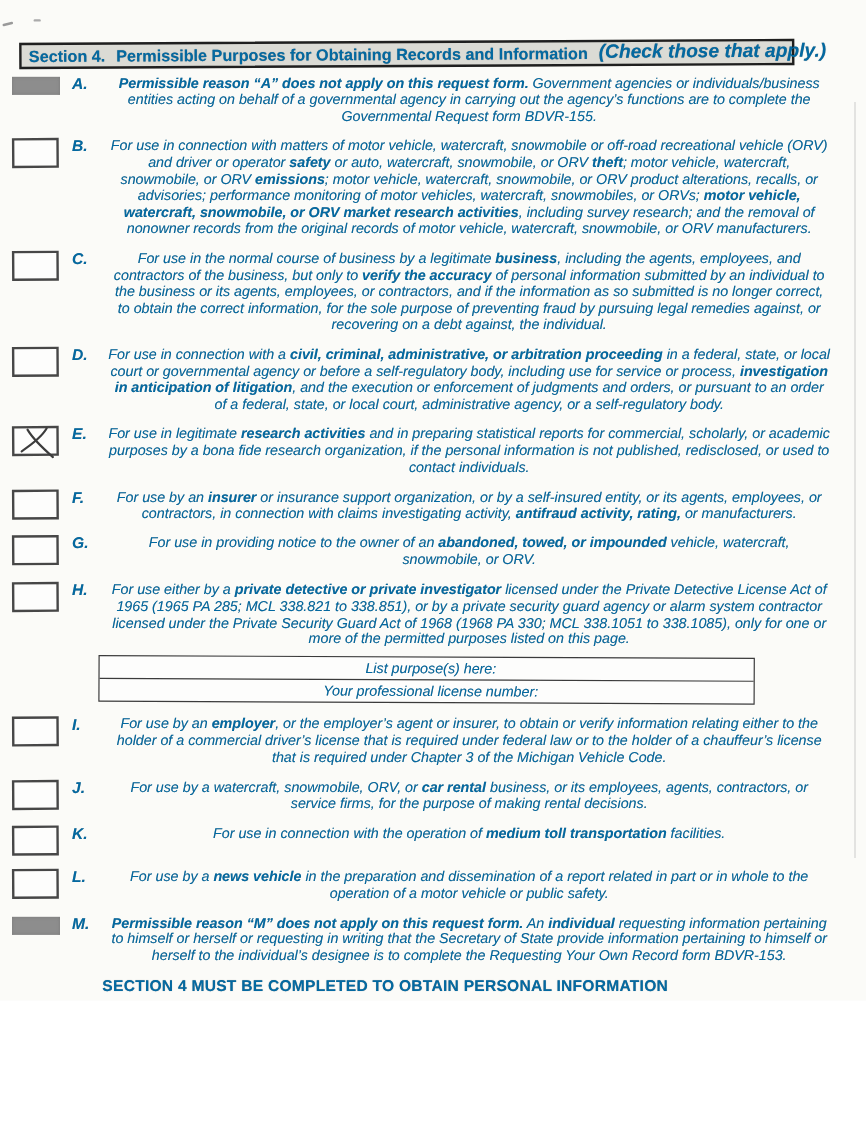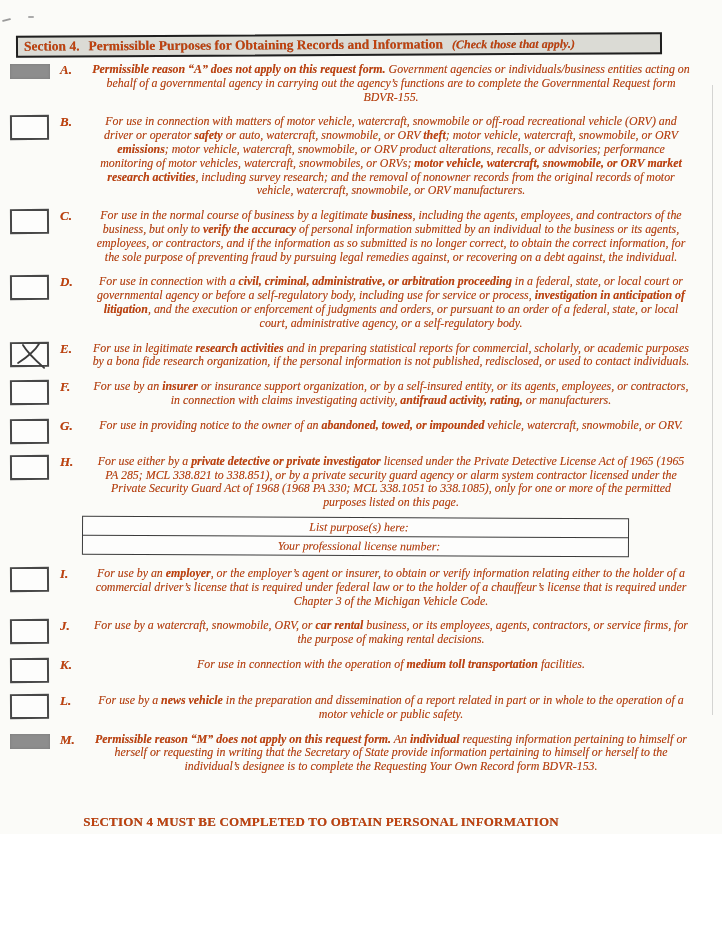--- a/index.html
+++ b/index.html
@@ -1,32 +1,32 @@
 <!DOCTYPE html>
 <html><head>
 <meta charset="utf-8">
 <style>
   html,body{margin:0;padding:0;background:#ffffff;}
   .page{
     position:relative;width:722px;height:834px;overflow:hidden;
     background:#fbfbf8;
-    font-family:Liberation Serif, serif;
-    color:#c2410c;
+    font-family:Liberation Sans, sans-serif;
+    color:#0369a1;
   }
   
   .header-bar{
     position:absolute;left:16px;top:34px;width:646px;height:22px;
     background:#dbdbd5;border:2px solid #1f1f1f;box-sizing:border-box;
     display:flex;align-items:center;padding:0 6px;white-space:nowrap;
     transform:rotate(-0.3deg);
     text-shadow:0 0 0.6px rgba(30,30,30,.45);
   }
   .header-bar .t-prefix{font-weight:bold;font-size:13.5px;}
   .header-bar .t-main{font-weight:bold;font-size:13.5px;margin-left:9px;}
-  .header-bar .t-note{font-weight:bold;font-style:italic;font-size:12px;margin-left:9px;}
+  .header-bar .t-note{font-weight:bold;font-style:italic;font-size:16px;margin-left:9px;}
   
   .items{position:absolute;left:10px;top:63px;width:702px;}
   .item-row{display:flex;align-items:flex-start;margin-bottom:11px;}
   .cb-cell{flex:0 0 50px;width:50px;}
   .cb{box-sizing:border-box;position:relative;}
   .cb.box{width:39px;height:25px;border:2px solid #474747;background:rgba(255,255,255,.6);transform:rotate(-0.4deg);}
   .cb.gray{width:40px;height:15px;background:#8d8d8d;margin-top:1px;box-shadow:inset 0 0 3px #7a7a7a;}
   .cb .xmark{position:absolute;left:-2px;top:-3px;}
   .letter{flex:0 0 30px;width:30px;font-weight:bold;font-style:italic;font-size:13px;line-height:13.8px;text-shadow:0 0 0.5px rgba(40,40,40,.4);}
   .txt{width:602px;font-style:italic;font-size:11.9px;line-height:13.8px;text-align:center;text-shadow:0 0 0.5px rgba(50,50,50,.4);}

